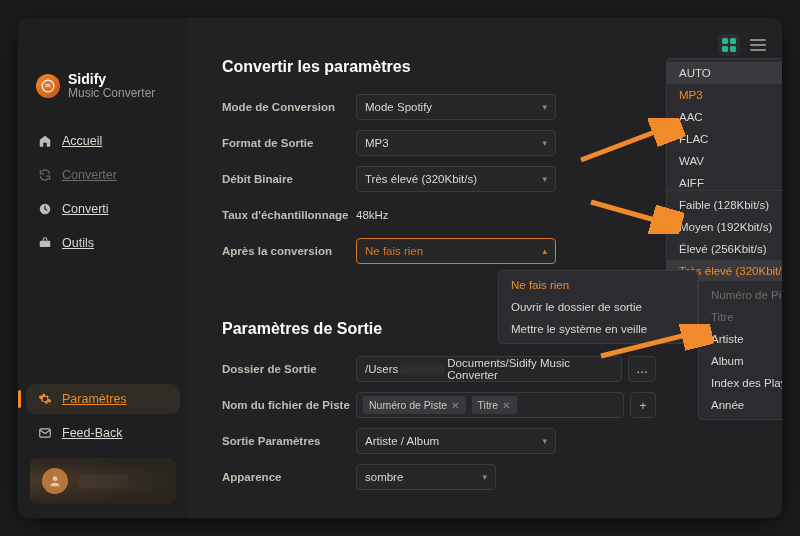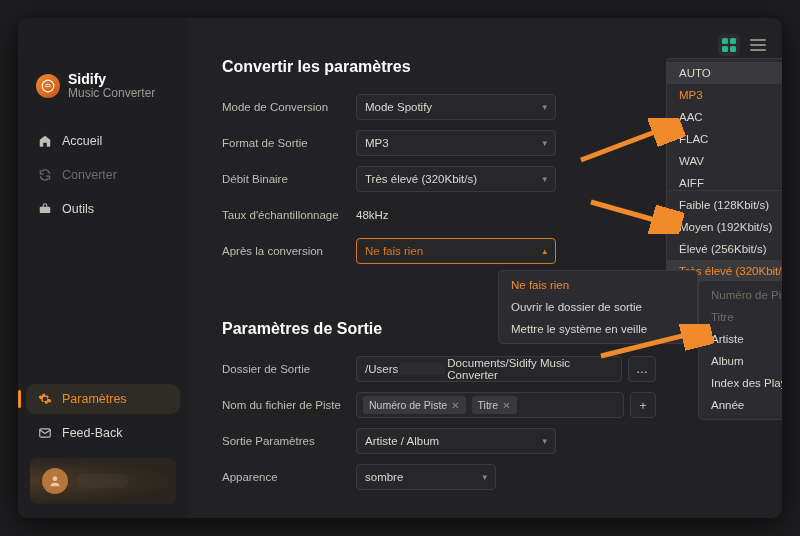--- a/index.html
+++ b/index.html
@@ -9,35 +9,35 @@
   .controls { position: absolute; left: 18px; top: 16px; display: flex; gap: 8px; }
   .dot { width: 11px; height: 11px; border-radius: 50%; }
   .red{background:#ff5f57;} .yellow{background:#febc2e;} .green{background:#28c840;}
   
   .sidebar { width: 170px; background: #1f1f22; display: flex; flex-direction: column; padding: 54px 0 14px; position: relative; }
   .brand { display:flex; align-items:center; gap:8px; padding: 0 18px 26px; }
   .brand-logo { width:24px; height:24px; border-radius:50%; background:linear-gradient(135deg,#f08a2a,#c8541c); display:flex;align-items:center;justify-content:center; }
   .brand-title { font-size:14px; font-weight:600; color:#fff; line-height:1; }
   .brand-sub { font-size:12px; color:#9a9990; }
   .nav { display:flex; flex-direction:column; gap:4px; padding: 0 8px; }
-  .nav-item { display:flex; gap:10px; padding:8px 12px; border-radius:6px; font-size:12.5px; color:#d9d9d0; cursor:pointer; position:relative;}
+  .nav-item { display:flex; gap:10px; padding:8px 12px; border-radius:6px; font-size:12.5px; color:#d9d9d0; cursor:pointer; position:relative;text-decoration:underline;}
   .nav-item.dim { color:#6d6d66; }
   .nav-item.active { background:#2f2c26; color:#f08a2a;border-radius:9px; }
   .nav-item.active::before { content:""; position:absolute; left:-8px; top:6px; bottom:6px; width:3px; background:#f08a2a; border-radius:2px;}
   .nav-ic { width:14px; height:14px; display:flex; align-items:center; justify-content:center; }
   .spacer { flex:1; }
   .bottom-nav { display:flex; flex-direction:column; gap:4px; padding:0 8px 10px; }
   .account { margin:0 12px; background: radial-gradient(ellipse at left,#4a3826 0%, #2a261f 70%); border-radius:8px; padding:10px 12px; display:flex; align-items:center; gap:10px; }
   .avatar { width:26px; height:26px; border-radius:50%; background:#b5753b; display:flex;align-items:center;justify-content:center;}
   .acct-blur { width:50px; height:14px; border-radius:4px; background:rgba(255,255,255,0.03); filter:blur(.5px);}
   
   .main { flex:1; overflow:auto; padding:30px 34px 24px; position:relative; }
   .section-title { font-size:16px; font-weight:700; color:#fdfcf8; margin:10px 0 16px; }
   .row { display:flex; align-items:center; height:30px; margin-bottom:6px; font-size:11.5px; }
-  .row-label { width:134px; color:#bdbdb3; }
+  .row-label { width:134px; color:#bdbdb3;font-weight:bold; }
   .row-val { flex:1; }
   .select { width:200px; height:26px; background:#27272a; border:1px solid #3a3a3e; border-radius:4px; display:flex; align-items:center; justify-content:space-between; padding:0 8px; color:#d9d9d0; font-size:11.5px; cursor:pointer;}
   .select.accent { border-color:#d97a23; color:#d97a23; }
   .txt-val { color:#d9d9d0; }
   .chev { font-size:9px; color:#8a8a82; }
   .chev.accent{ color:#d97a23;}
   
   .dd { position:absolute; background:#2c2c30; border:1px solid #3a3a3e; border-radius:4px; padding:3px 0; font-size:11.5px; color:#d9d9d0; }
   .dd .opt { padding:5px 12px; cursor:pointer; white-space:nowrap; }
   .dd .opt.hl { color:#f08a2a; }
@@ -120,20 +120,29 @@
         <span>Accueil</span>
       </div>
       <div class="nav-item dim">
         <span class="nav-ic">
             <svg width="14" height="14" viewBox="0 0 24 24" fill="none" stroke="#6d6d66" stroke-width="2">
               <path d="M4 4v6h6M20 20v-6h-6"></path>
               <path d="M20 10A8 8 0 0 0 6 6M4 14a8 8 0 0 0 14 4"></path>
             </svg>
           </span>
         <span>Converter</span>
+      </div>
+      <div class="nav-item">
+        <span class="nav-ic">
+            <svg width="14" height="14" viewBox="0 0 24 24" fill="#bdbdb3">
+              <circle cx="12" cy="12" r="9"></circle>
+              <path d="M12 7v5l3 2" stroke="#1f1f22" stroke-width="2" fill="none" stroke-linecap="round"></path>
+            </svg>
+          </span>
+        <span>Converti</span>
       </div>
       <div class="nav-item">
         <span class="nav-ic">
             <svg width="14" height="14" viewBox="0 0 24 24" fill="#bdbdb3">
               <rect x="3" y="8" width="18" height="11" rx="2"></rect>
               <path d="M9 8V6a3 3 0 0 1 6 0v2" fill="none" stroke="#bdbdb3" stroke-width="2"></path>
             </svg>
           </span>
         <span>Outils</span>
       </div>

